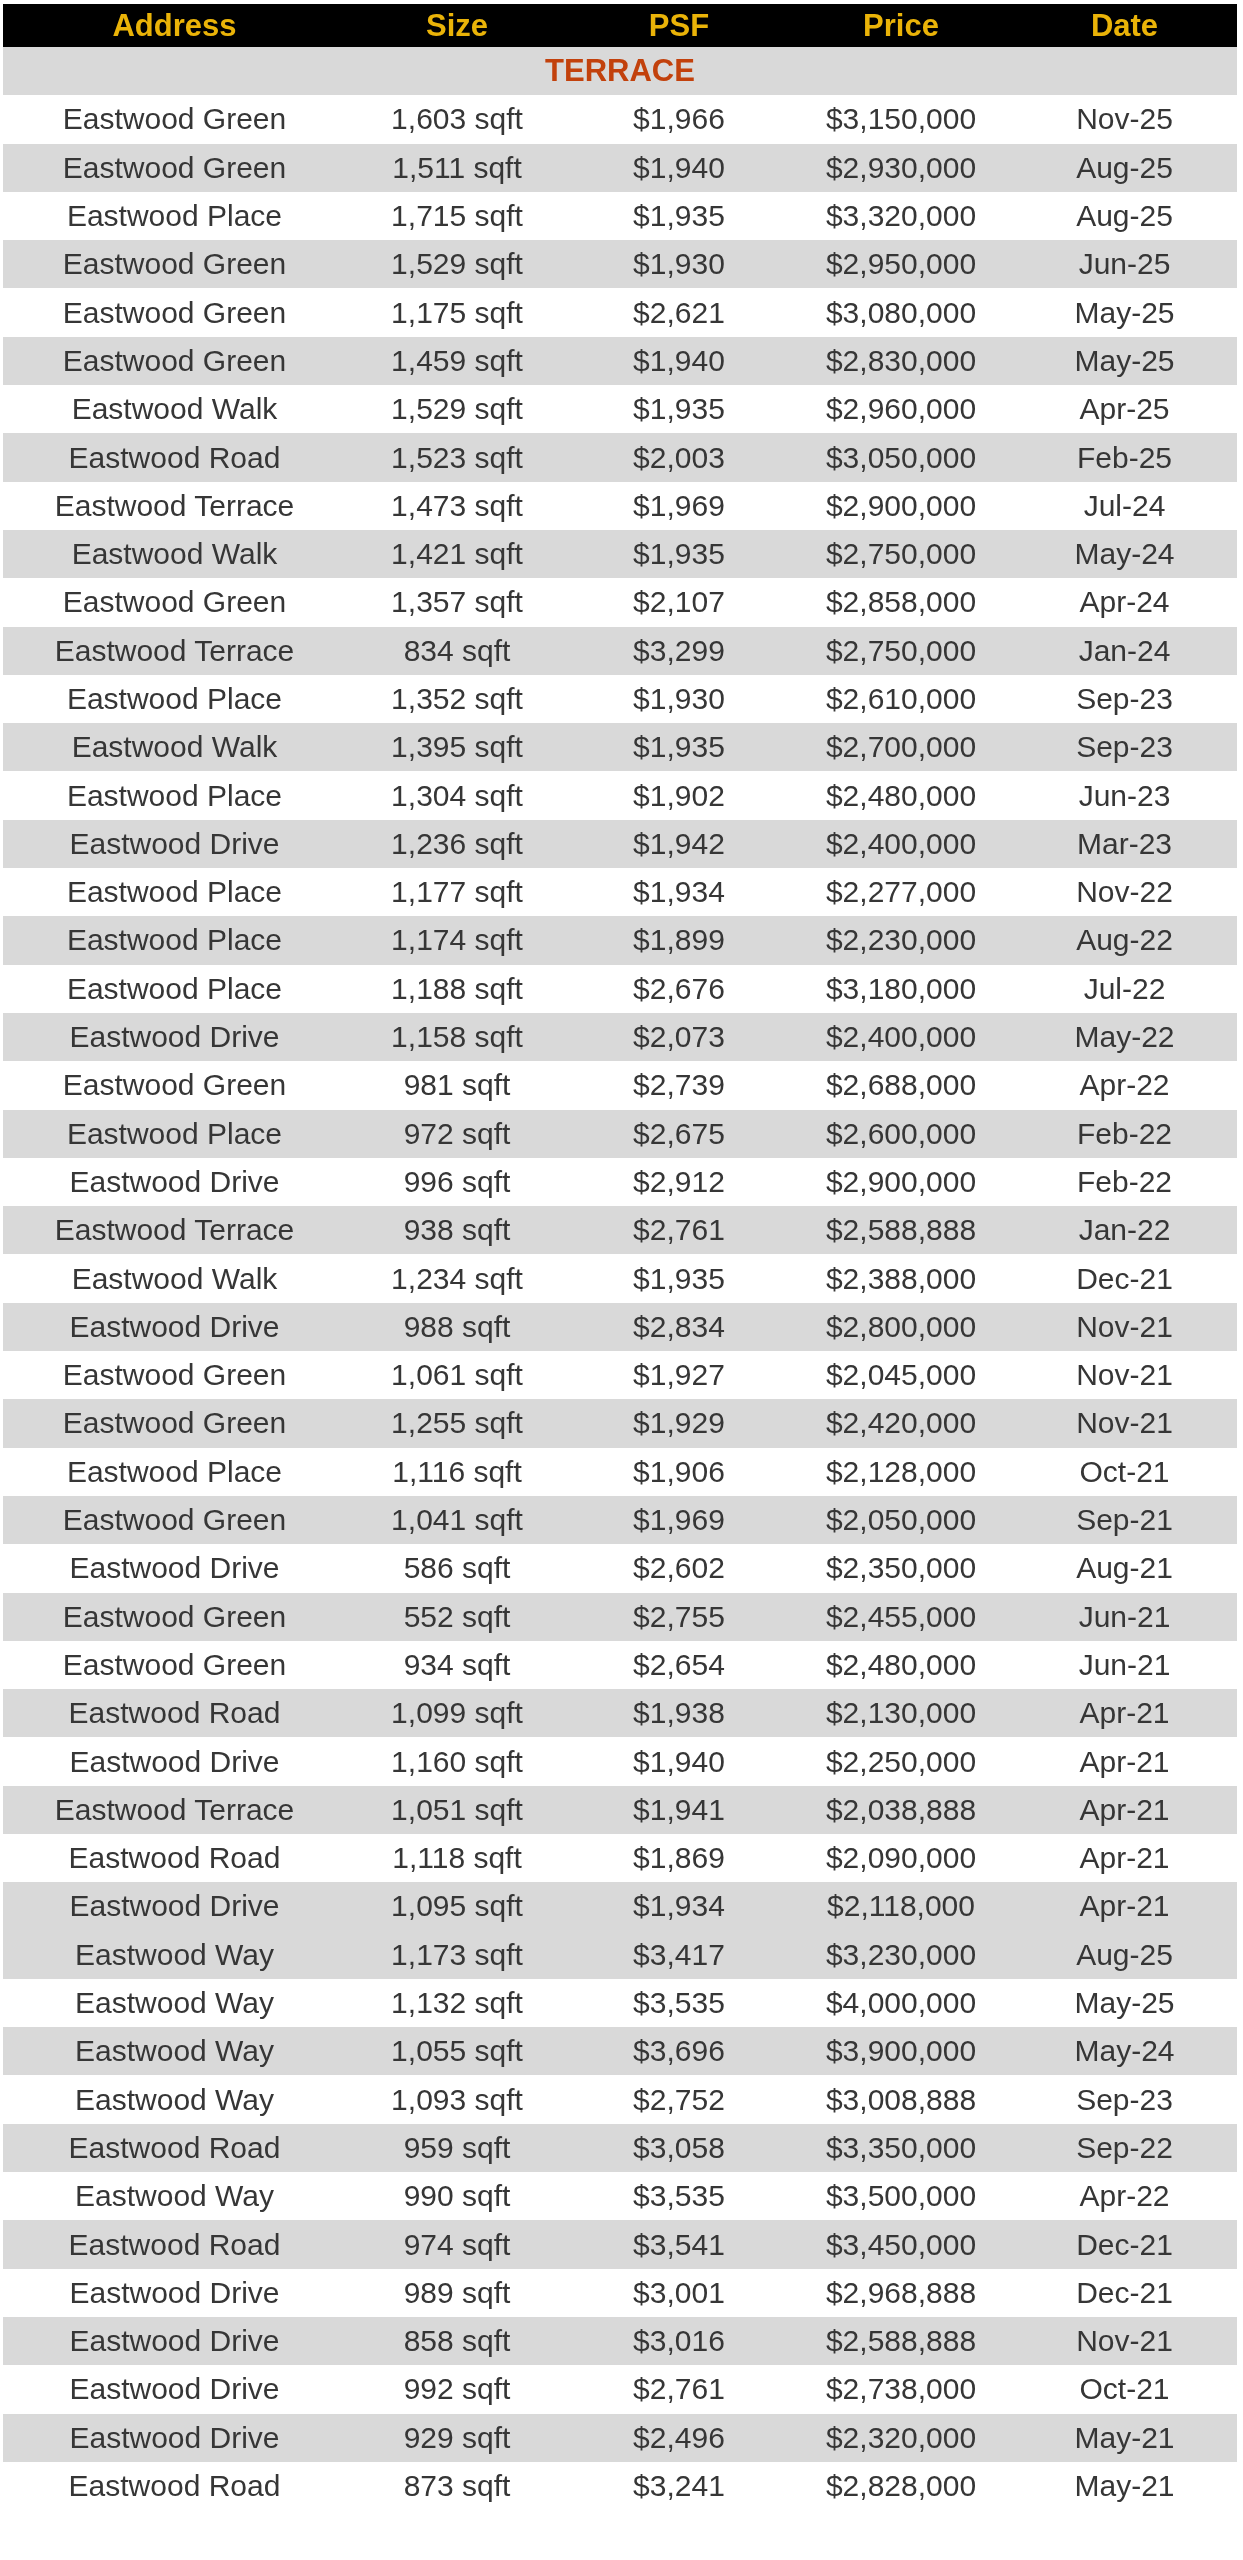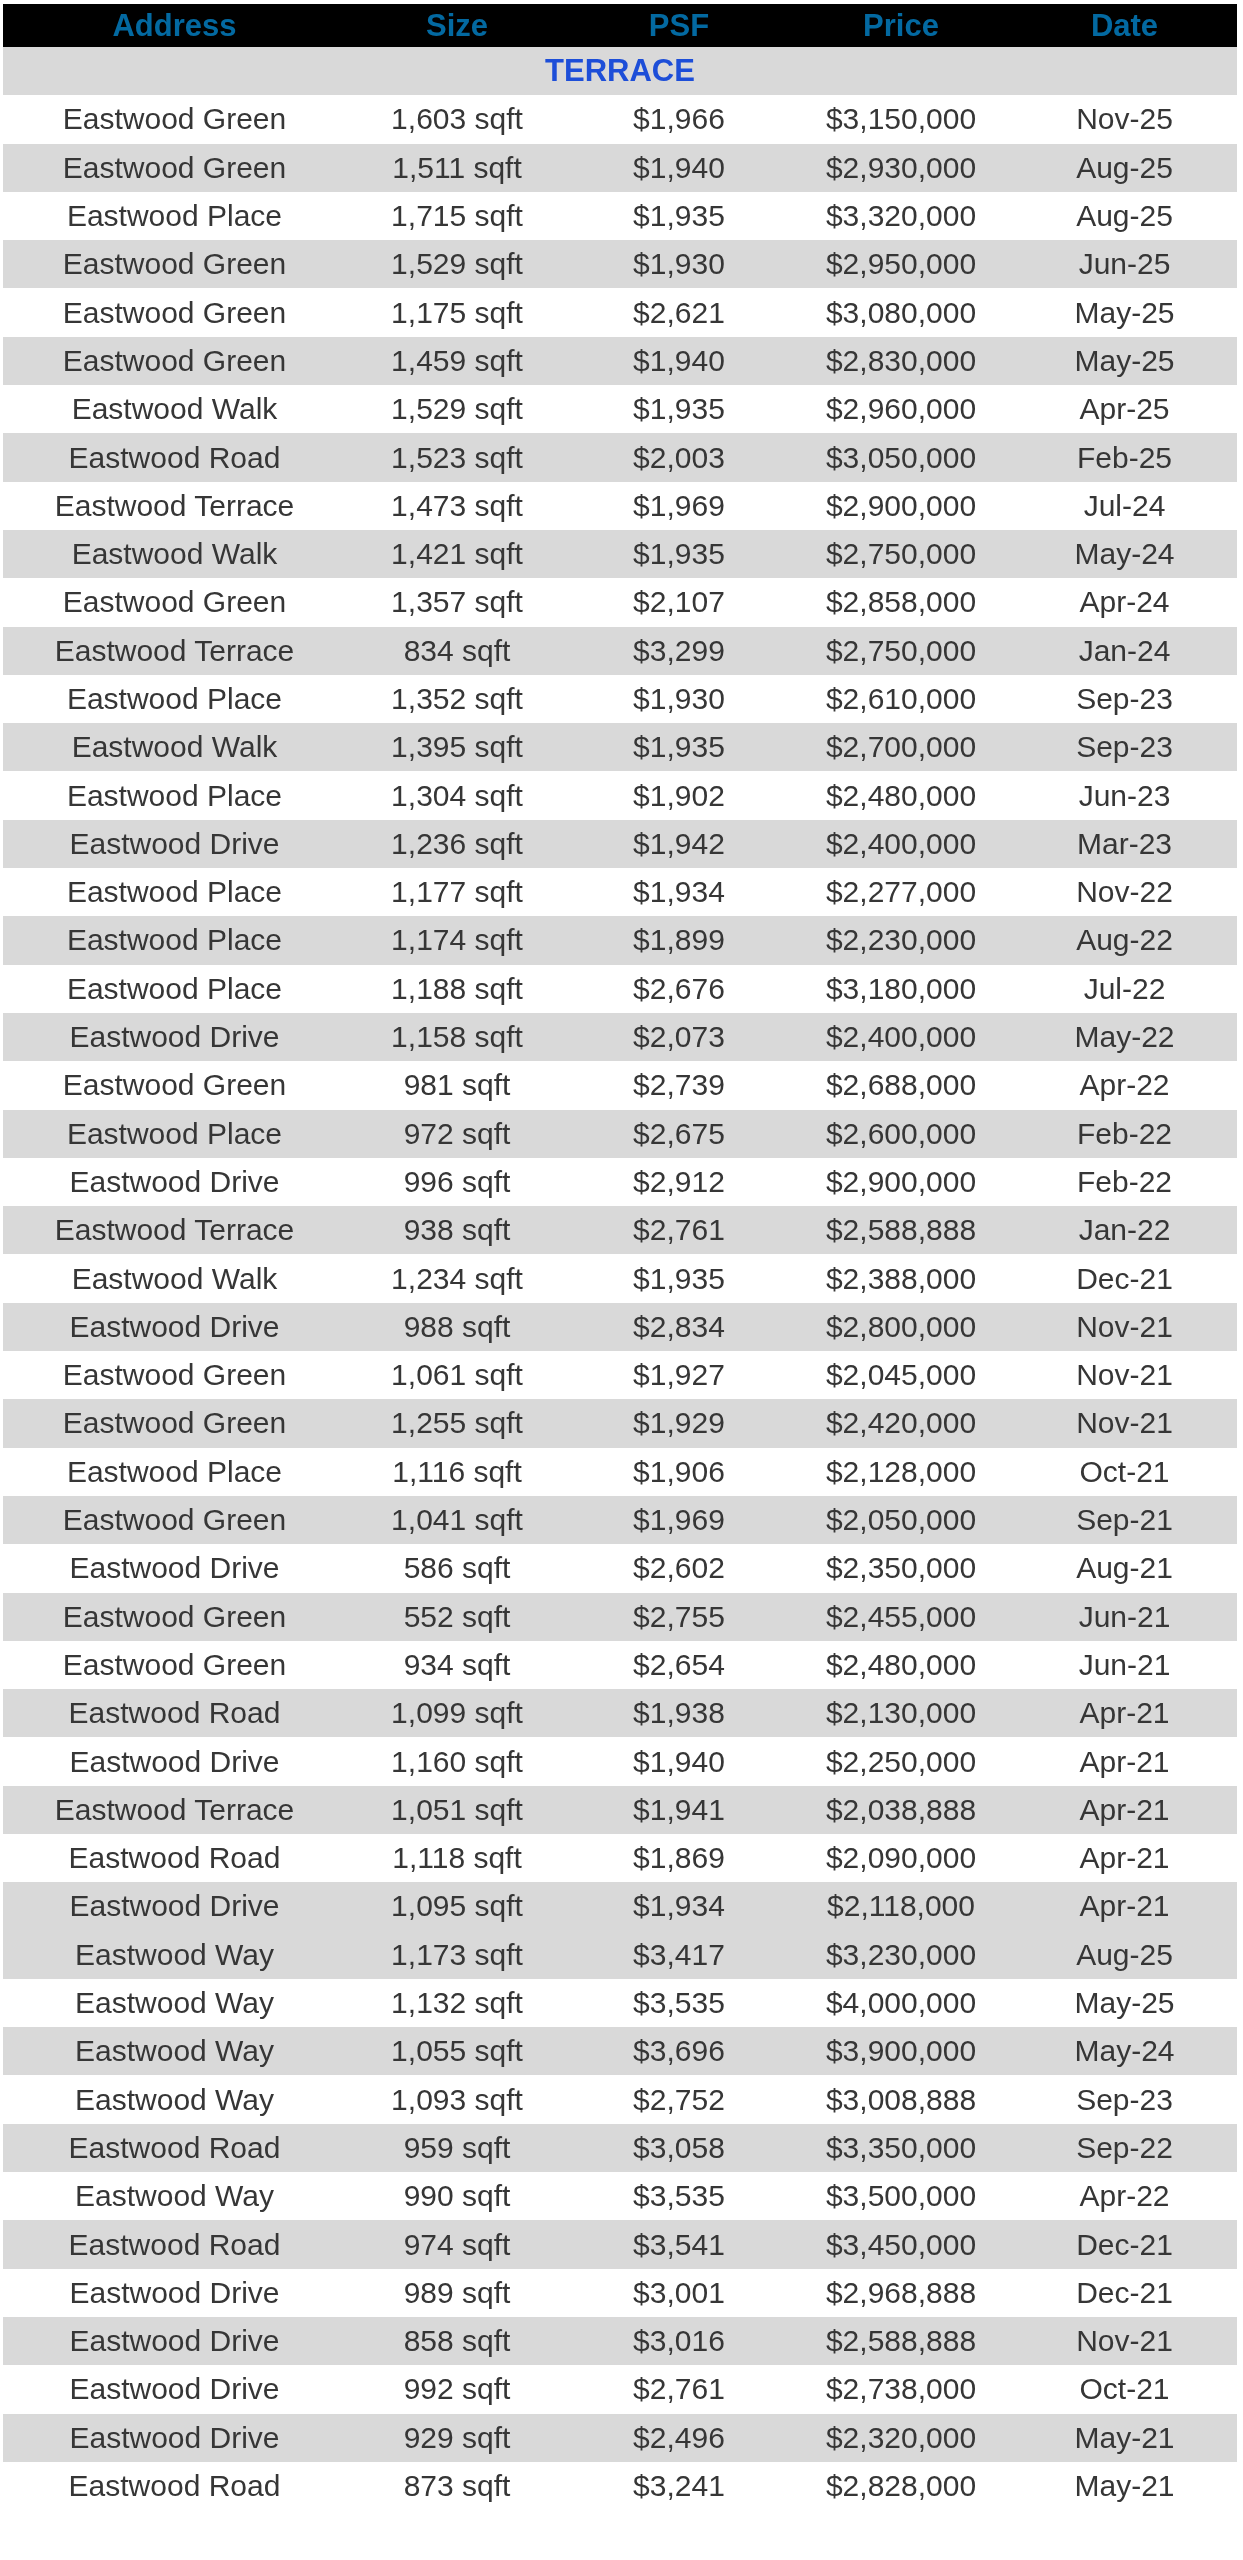--- a/index.html
+++ b/index.html
@@ -14,21 +14,21 @@
   .table-wrap {
     padding: 4px 0 0 3px;
   }
   table.tx-table {
     border-collapse: collapse;
     table-layout: fixed;
     width: 1234px;
   }
   table.tx-table thead th {
     background: #000000;
-    color: #0369a1;
+    color: #eab308;
     font-weight: bold;
     font-size: 31px;
     height: 43px;
     padding: 0;
     text-align: center;
     vertical-align: middle;
     white-space: nowrap;
   }
   table.tx-table td {
     font-size: 30px;
@@ -37,21 +37,21 @@
     vertical-align: middle;
     height: 48.3px;
     padding: 0;
     white-space: nowrap;
     overflow: hidden;
   }
   table.tx-table tr.stripe-gray { background: #d9d9d9; }
   table.tx-table tr.stripe-white { background: #ffffff; }
   table.tx-table td.section-cell {
     font-weight: bold;
-    color: #1d4ed8;
+    color: #c2410c;
     font-size: 31px;
     margin-top: 28px;
   }
 </style>
 </head>
 <body>
 
 <div class="table-wrap">
   <table class="tx-table">
     <colgroup>

